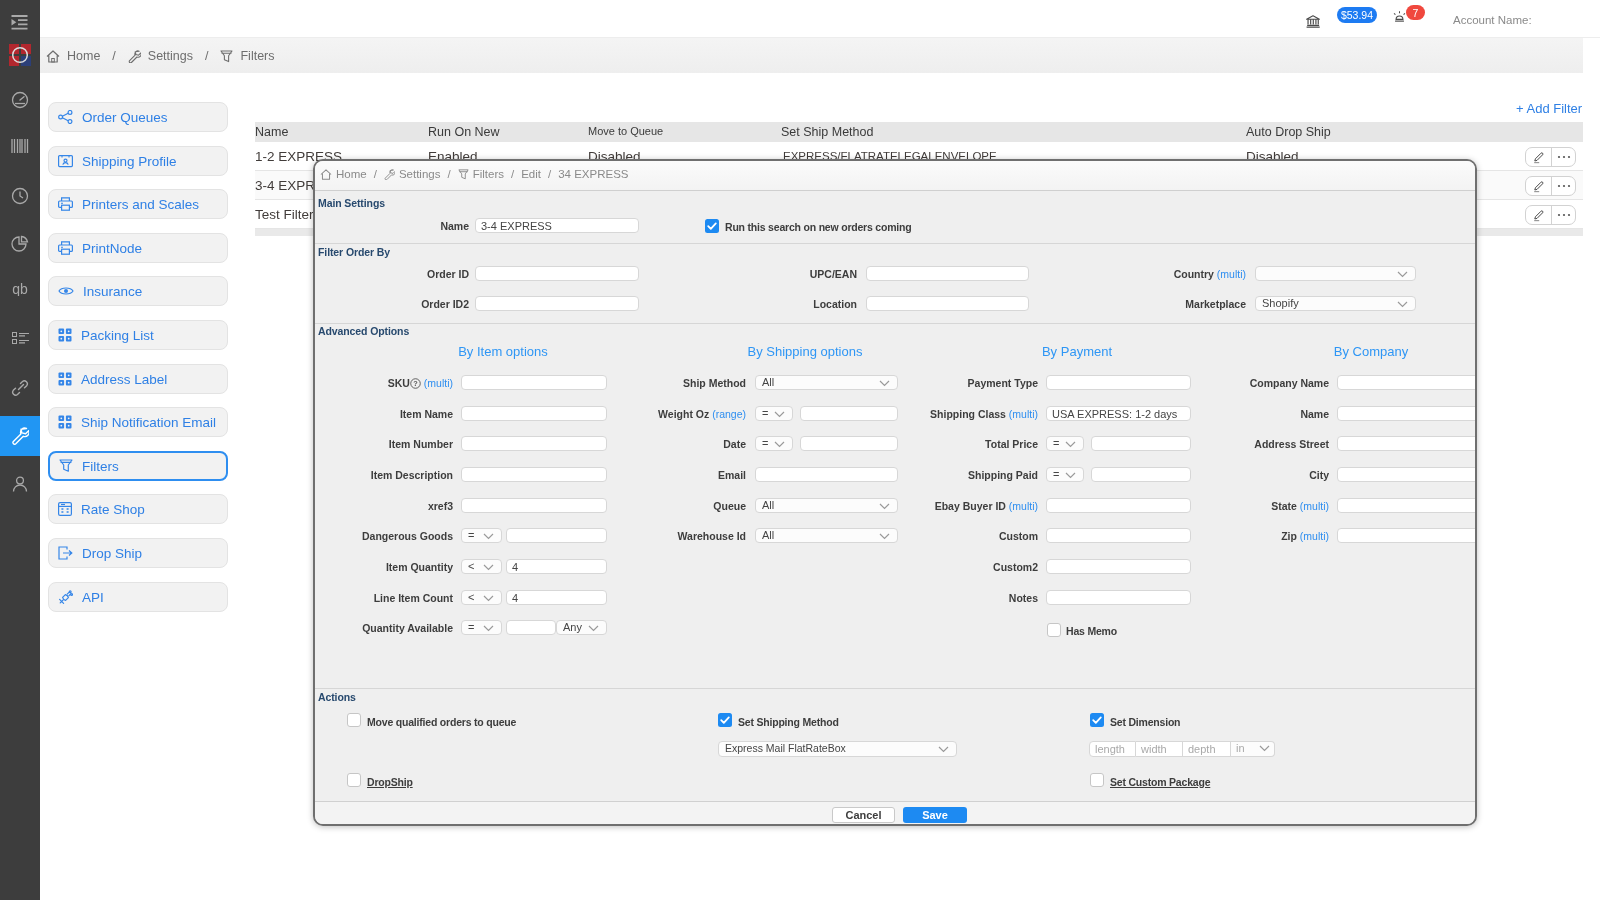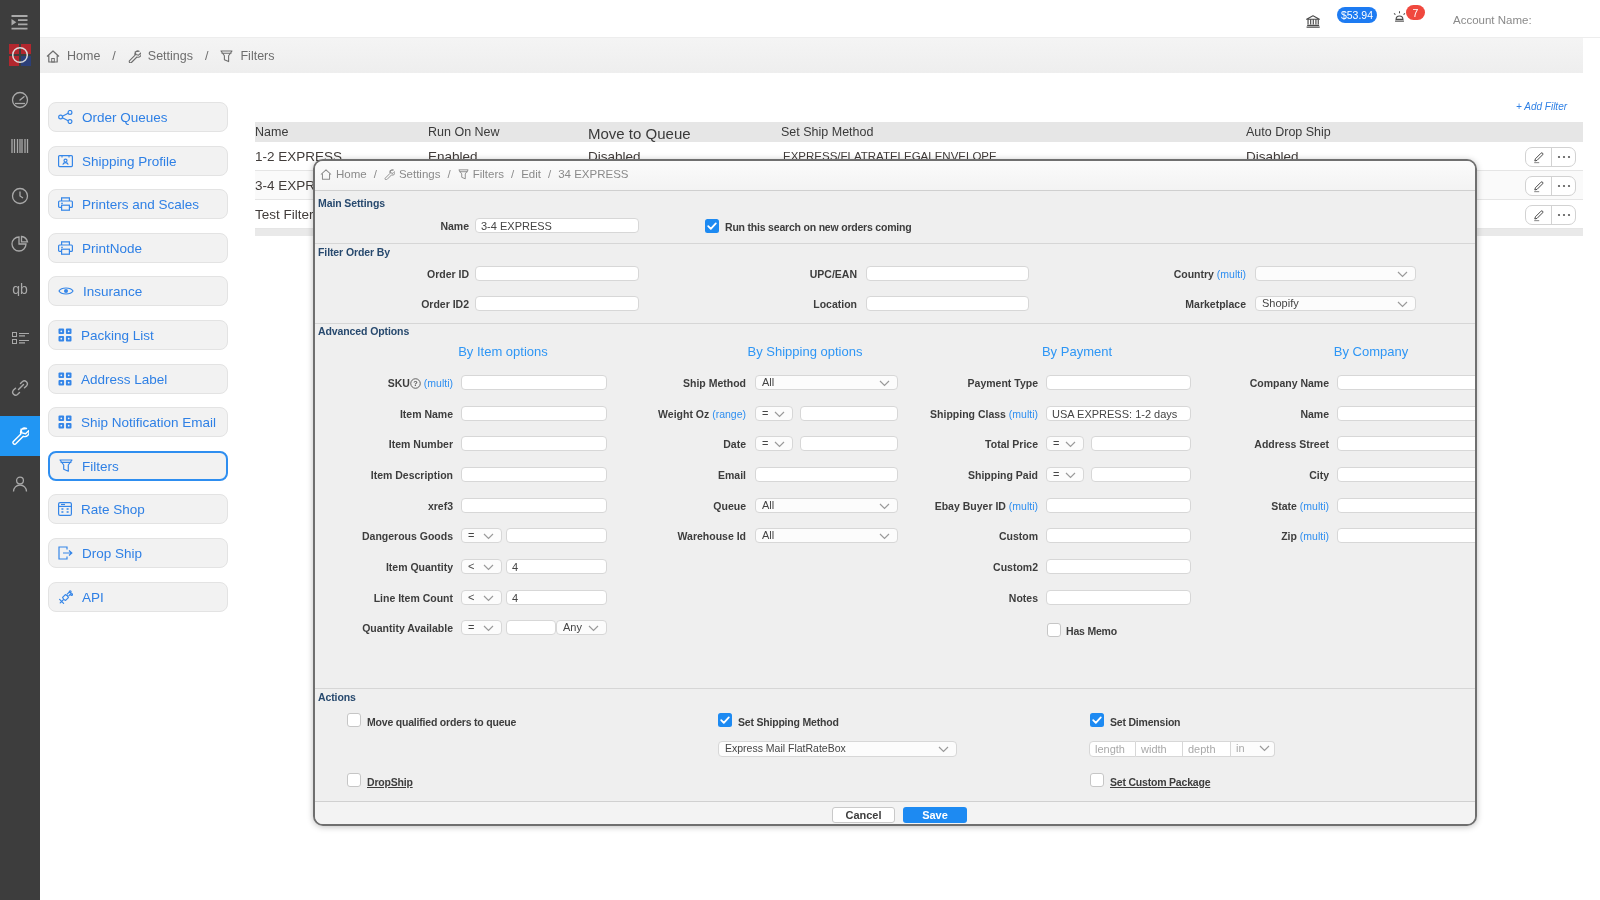--- a/index.html
+++ b/index.html
@@ -235,25 +235,25 @@
       <g fill="none" stroke="#3586e8" stroke-width="1.2" stroke-linecap="round">
         <path d="M5.2 9.8 L2.2 12.8 M3.6 11.4 L1.6 9.4 M5.6 13.4 L3.6 11.4"></path>
         <path d="M4.6 7.4 a4 4 0 0 0 3 3 L10.4 7.6 a4 4 0 0 0 -3 -3 Z"></path>
         <path d="M9.2 4.2 L11 2.4 M10.8 5.8 L12.6 4"></path>
         <circle cx="12.2" cy="1.8" r="0.9"></circle>
         <circle cx="13.6" cy="4.6" r="0.9"></circle>
       </g>
     </svg>
     <span>API</span>
   </div>
-<div style="position:absolute;left:1516px;top:101px;font-size:10px;color:#2f80e5;font-style:italic;">+ Add Filter</div>
+<div style="position:absolute;left:1516px;top:101px;font-size:13px;color:#2f80e5;">+ Add Filter</div>
 <div style="position:absolute;left:255px;top:122px;width:1328px;height:20px;background:#e6e6e6;"></div>
 <div style="position:absolute;left:255px;top:125px;font-size:12.5px;color:#3a3a3a;">Name</div>
 <div style="position:absolute;left:428px;top:125px;font-size:12.5px;color:#3a3a3a;">Run On New</div>
-<div style="position:absolute;left:588px;top:125px;font-size:15px;color:#3a3a3a;">Move to Queue</div>
+<div style="position:absolute;left:588px;top:125px;font-size:11px;color:#3a3a3a;">Move to Queue</div>
 <div style="position:absolute;left:781px;top:125px;font-size:12.5px;color:#3a3a3a;">Set Ship Method</div>
 <div style="position:absolute;left:1246px;top:125px;font-size:12.5px;color:#3a3a3a;">Auto Drop Ship</div>
 <div style="position:absolute;left:255px;top:142px;width:1328px;height:29px;background:#fff;border-bottom:1px solid #e5e5e5;"></div>
 <div style="position:absolute;left:255px;top:149px;font-size:13.5px;color:#413c3a;">1-2 EXPRESS</div>
 <div style="position:absolute;left:428px;top:149px;font-size:13.5px;color:#413c3a;">Enabled</div>
 <div style="position:absolute;left:588px;top:149px;font-size:13.5px;color:#413c3a;">Disabled</div>
 <div style="position:absolute;left:783px;top:150px;font-size:11.5px;color:#413c3a;">EXPRESS/FLATRATELEGALENVELOPE</div>
 <div style="position:absolute;left:1246px;top:149px;font-size:13.5px;color:#413c3a;">Disabled</div>
 <div style="position:absolute;left:1525px;top:147px;width:51px;height:20px;border:1px solid #d2d2d2;border-radius:7px;background:#fff;display:flex;">
 <div style="width:26px;border-right:1px solid #d2d2d2;display:flex;align-items:center;justify-content:center;">

